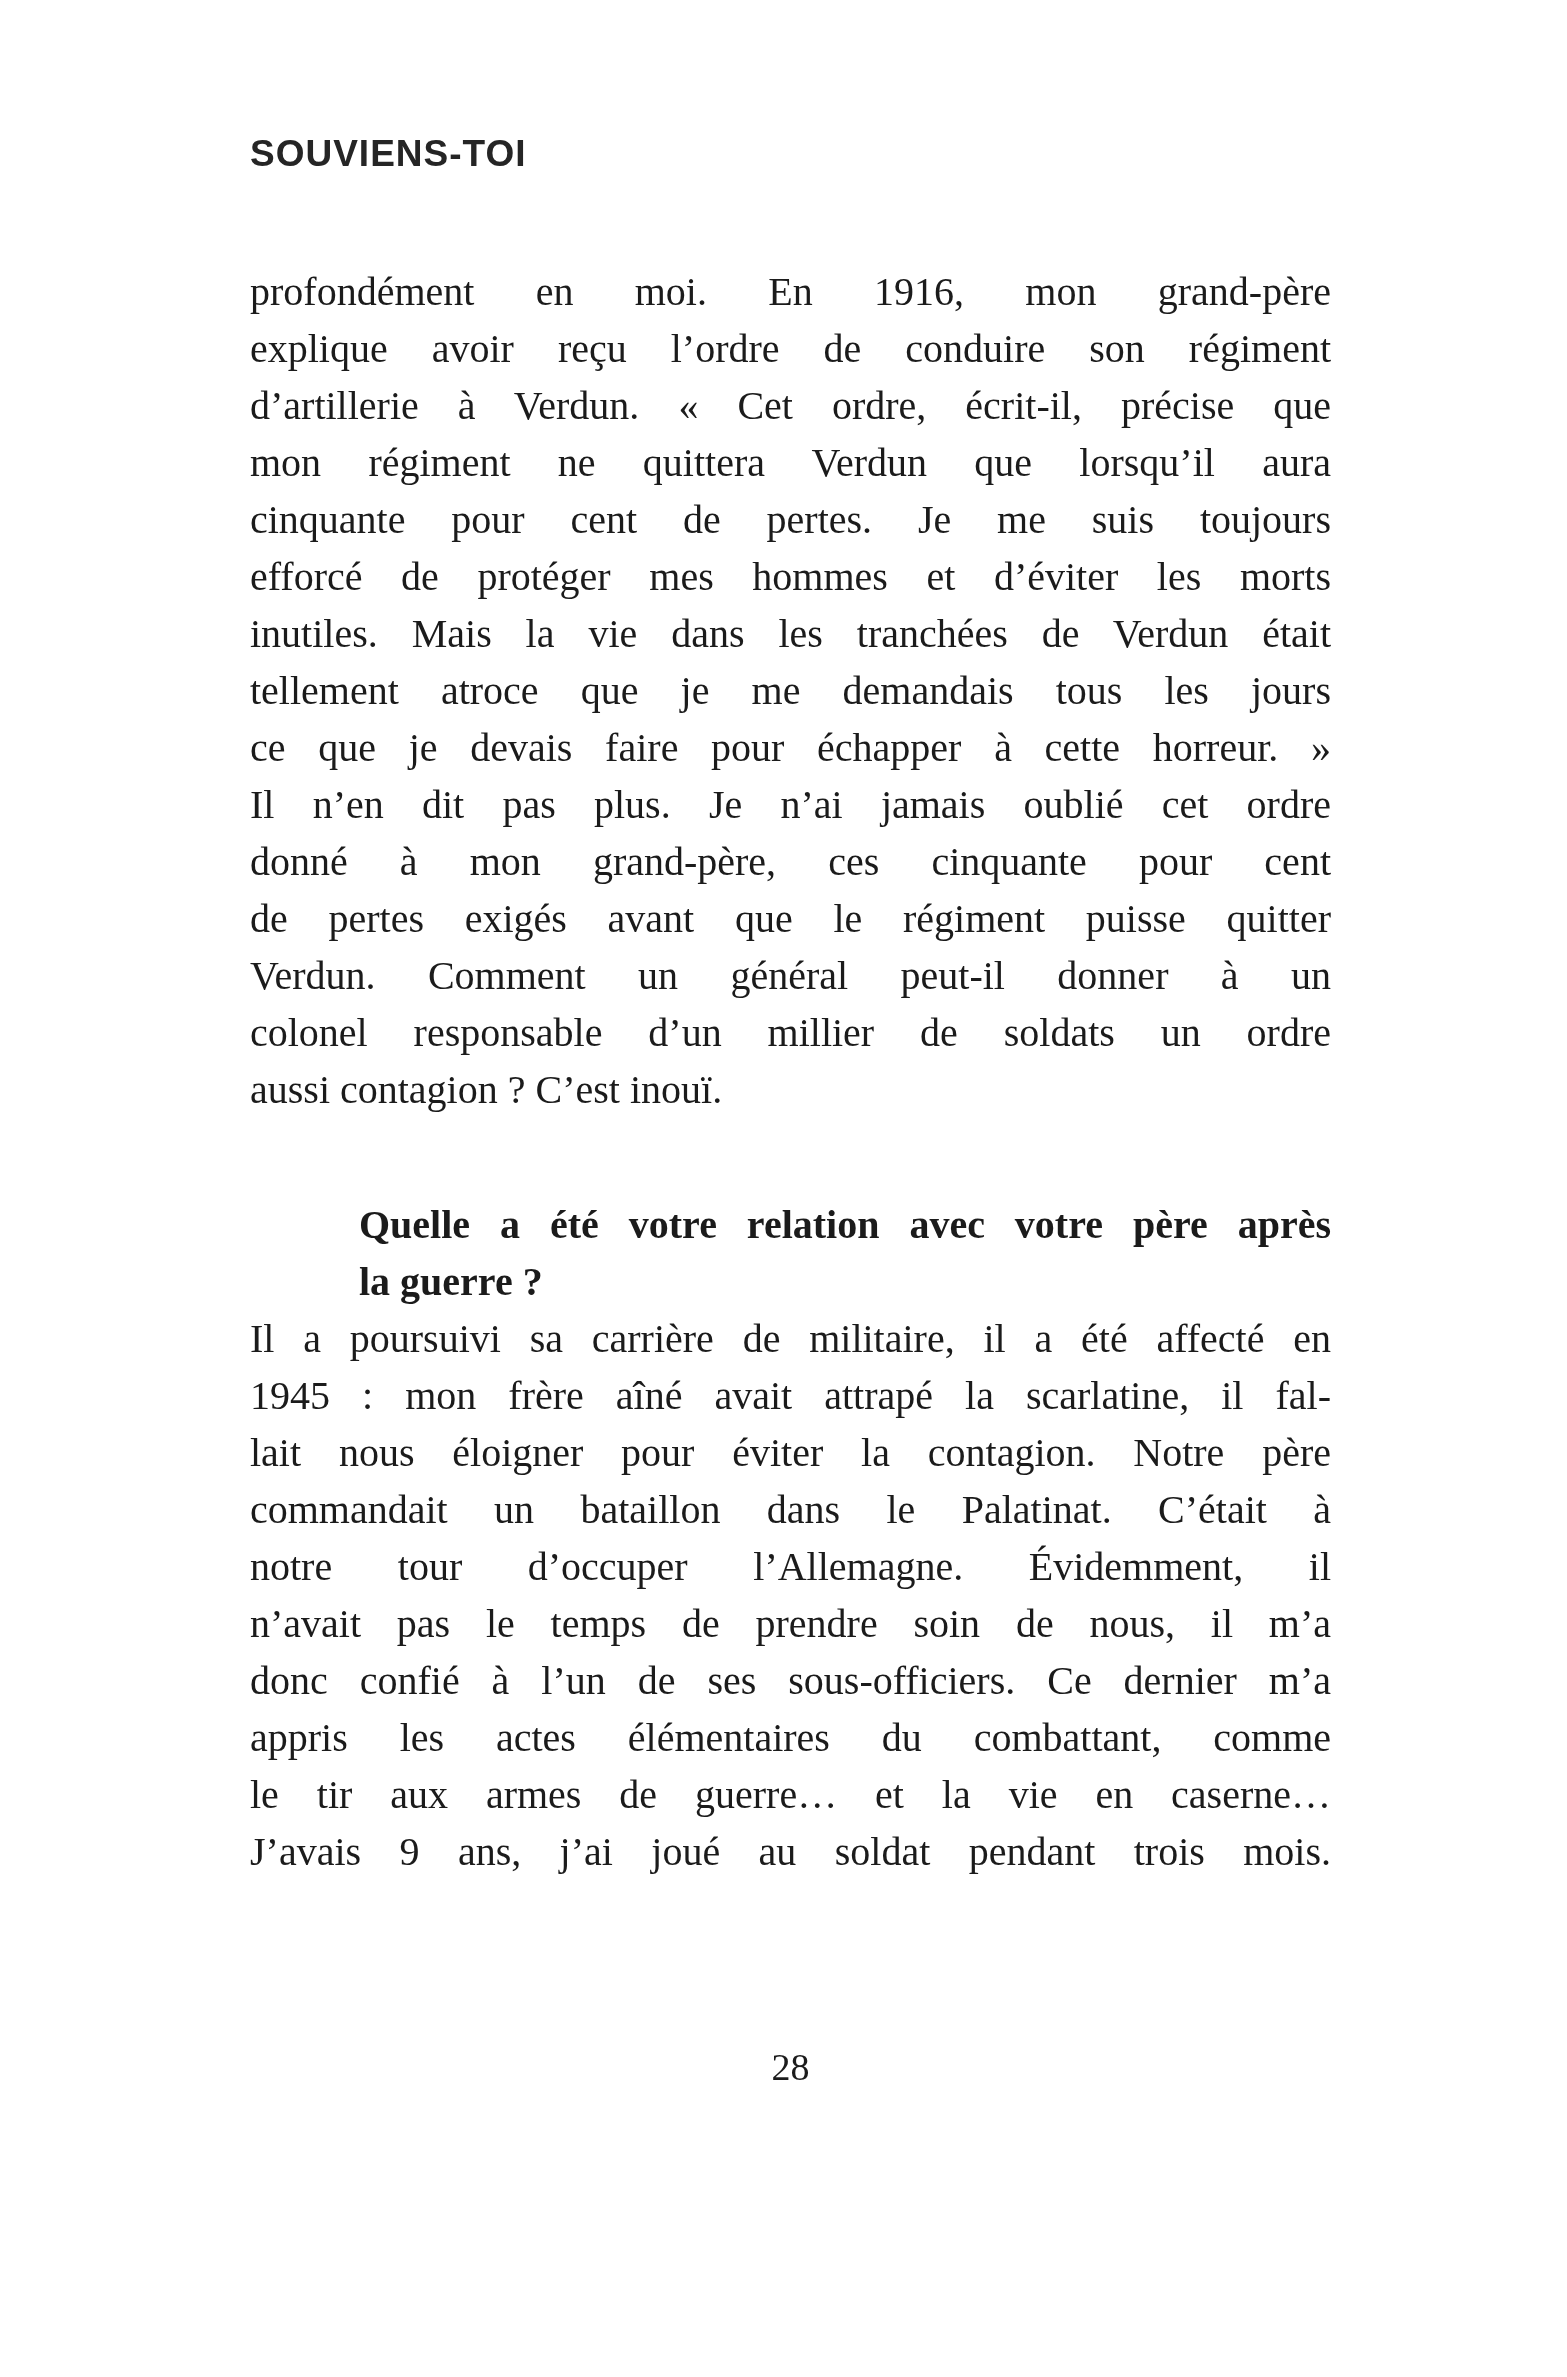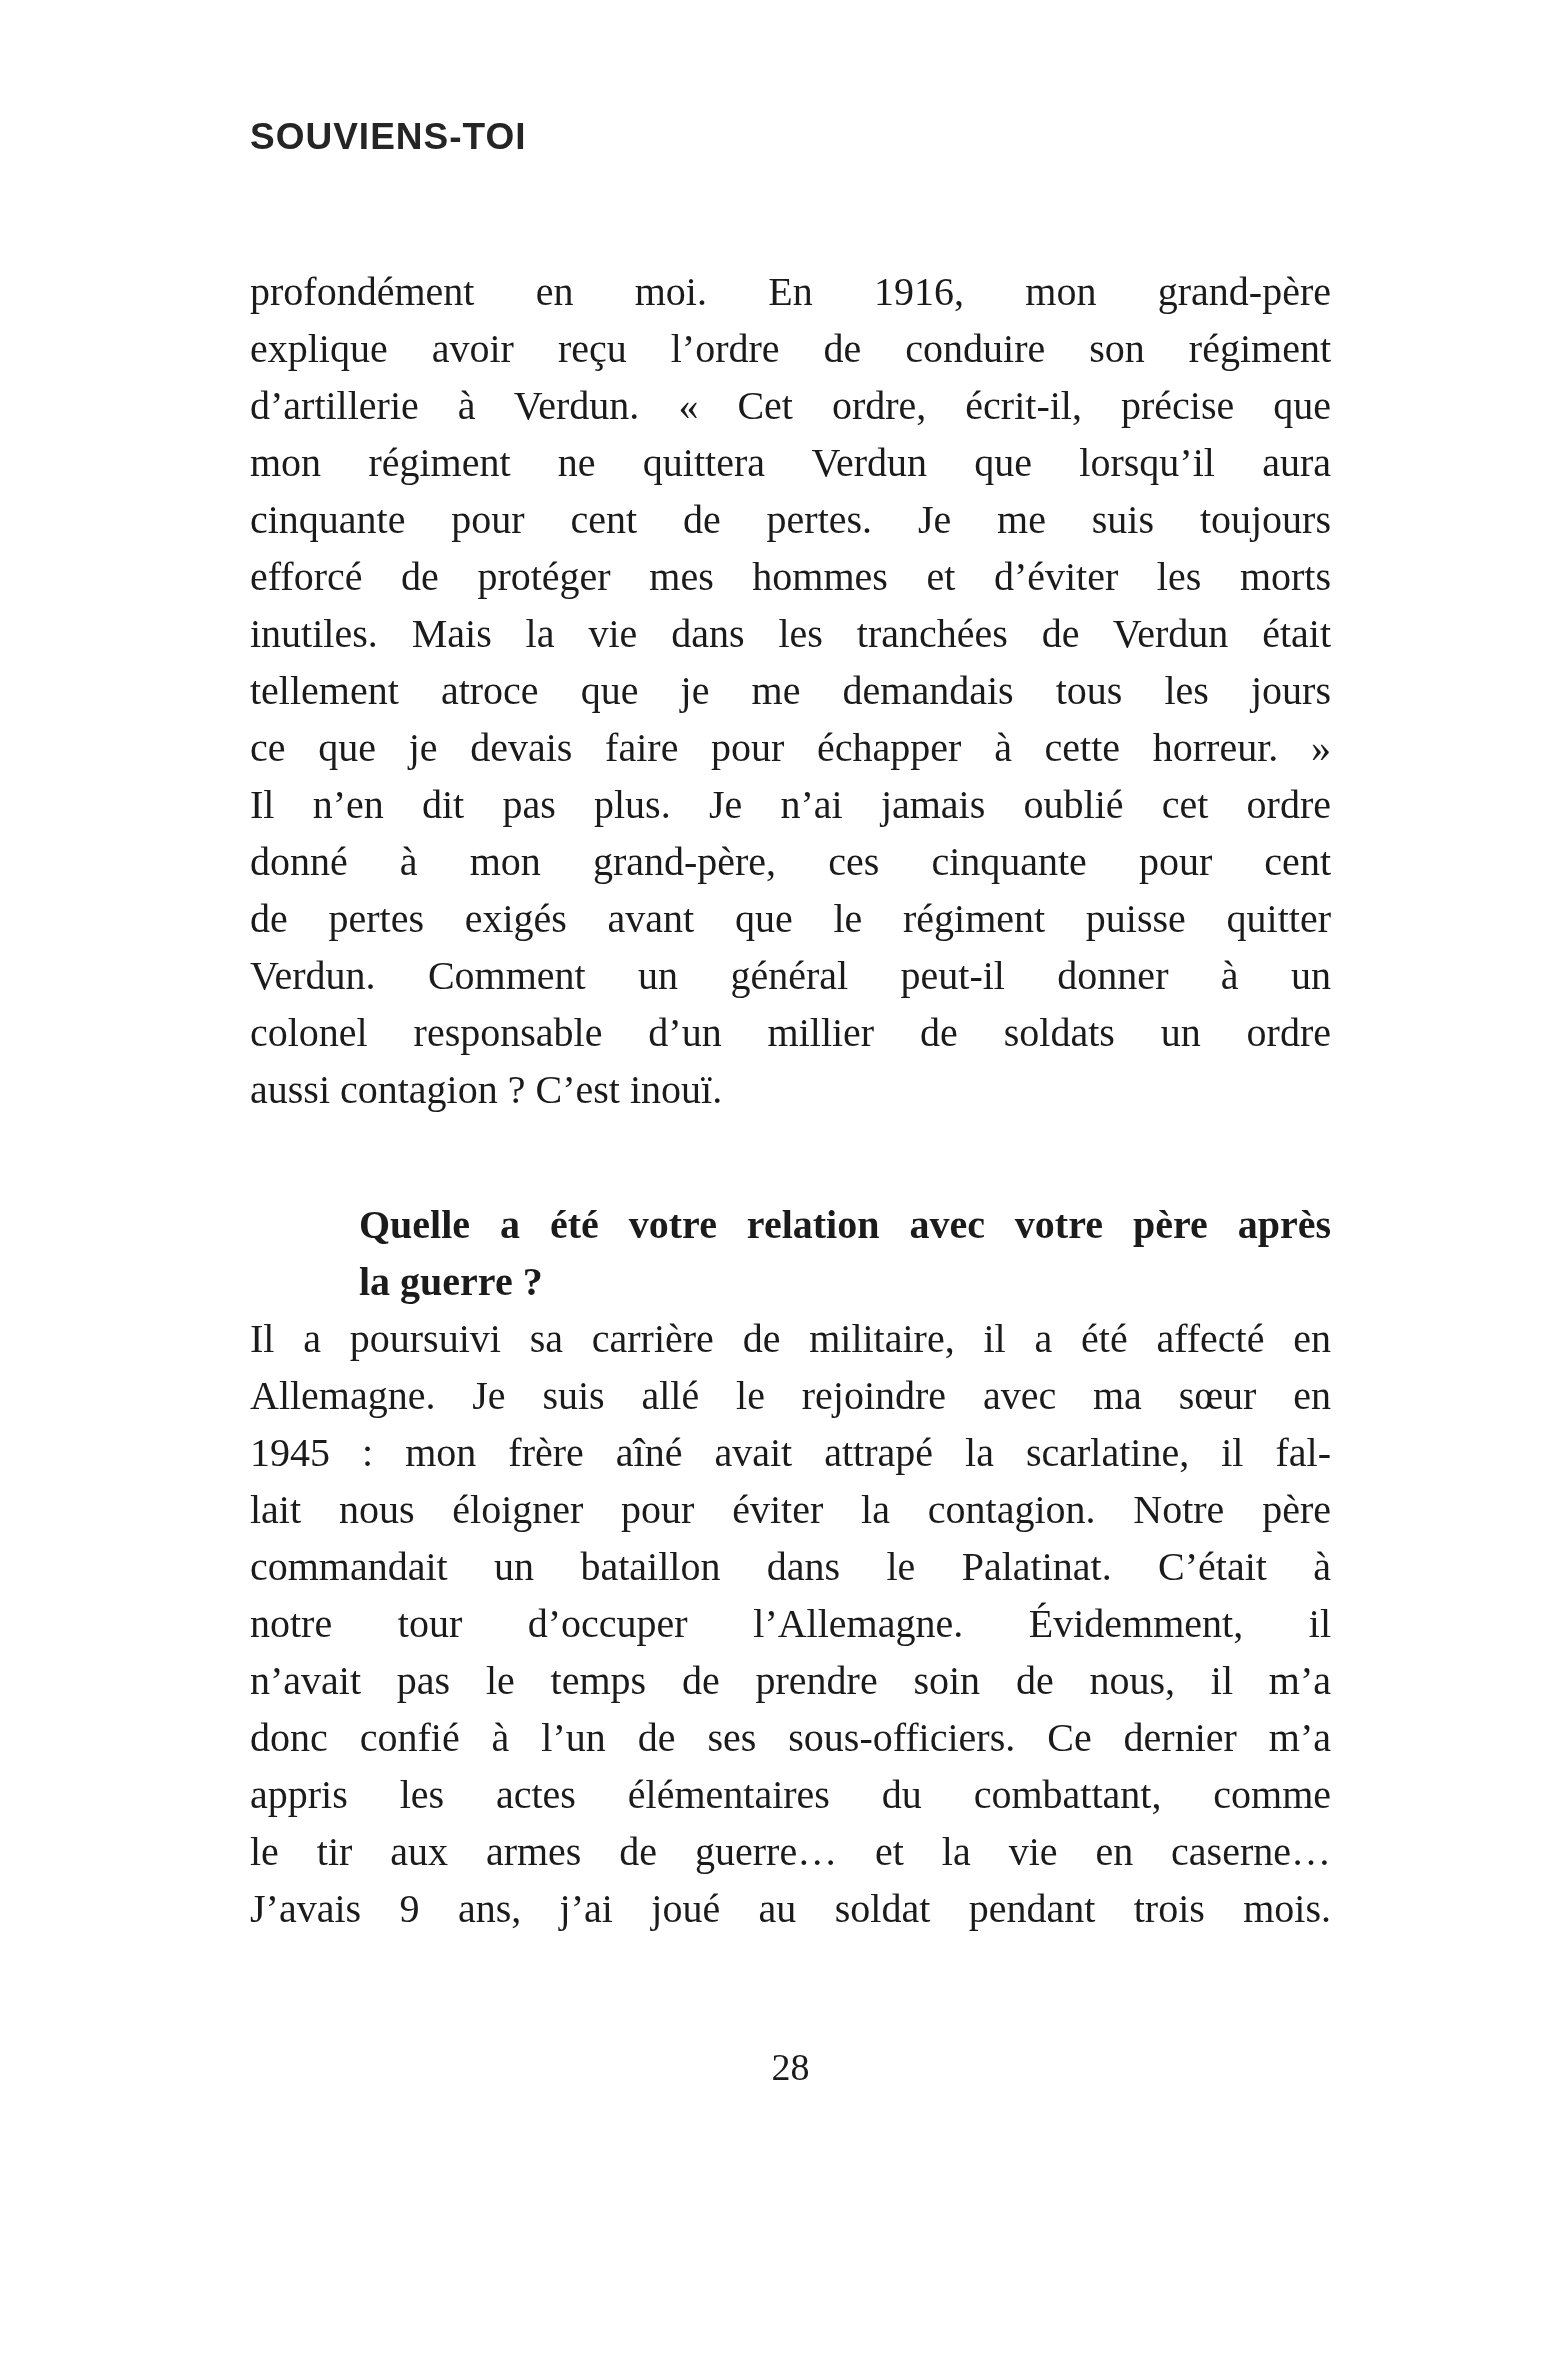--- a/index.html
+++ b/index.html
@@ -8,21 +8,21 @@
     width:1567px;
     height:2378px;
     background:#ffffff;
     color:#1b1b1b;
     font-family:"Liberation Serif","DejaVu Serif",serif;
     overflow:hidden;
   }
   .running-head{
     position:absolute;
     left:250px;
-    top:116px;
+    top:133px;
     font-family:"Liberation Sans","DejaVu Sans",sans-serif;
     font-weight:700;
     font-size:37px;
     letter-spacing:1px;
     color:#252525;
     white-space:nowrap;
   }
   .text-block{
     position:absolute;
     left:250px;
@@ -86,21 +86,20 @@
       <div class="line flush">aussi contagion ? C’est inouï.</div>
     </div>
 
     <div class="question">
       <div class="line">Quelle a été votre relation avec votre père après</div>
       <div class="line flush">la guerre ?</div>
     </div>
 
     <div class="para2">
       <div class="line">Il a poursuivi sa carrière de militaire, il a été affecté en</div>
-      <div class="line">Allemagne. Je suis allé le rejoindre avec ma sœur en</div>
       <div class="line">1945 : mon frère aîné avait attrapé la scarlatine, il fal-</div>
       <div class="line">lait nous éloigner pour éviter la contagion. Notre père</div>
       <div class="line">commandait un bataillon dans le Palatinat. C’était à</div>
       <div class="line">notre tour d’occuper l’Allemagne. Évidemment, il</div>
       <div class="line">n’avait pas le temps de prendre soin de nous, il m’a</div>
       <div class="line">donc confié à l’un de ses sous-officiers. Ce dernier m’a</div>
       <div class="line">appris les actes élémentaires du combattant, comme</div>
       <div class="line">le tir aux armes de guerre… et la vie en caserne…</div>
       <div class="line">J’avais 9 ans, j’ai joué au soldat pendant trois mois.</div>
     </div>

